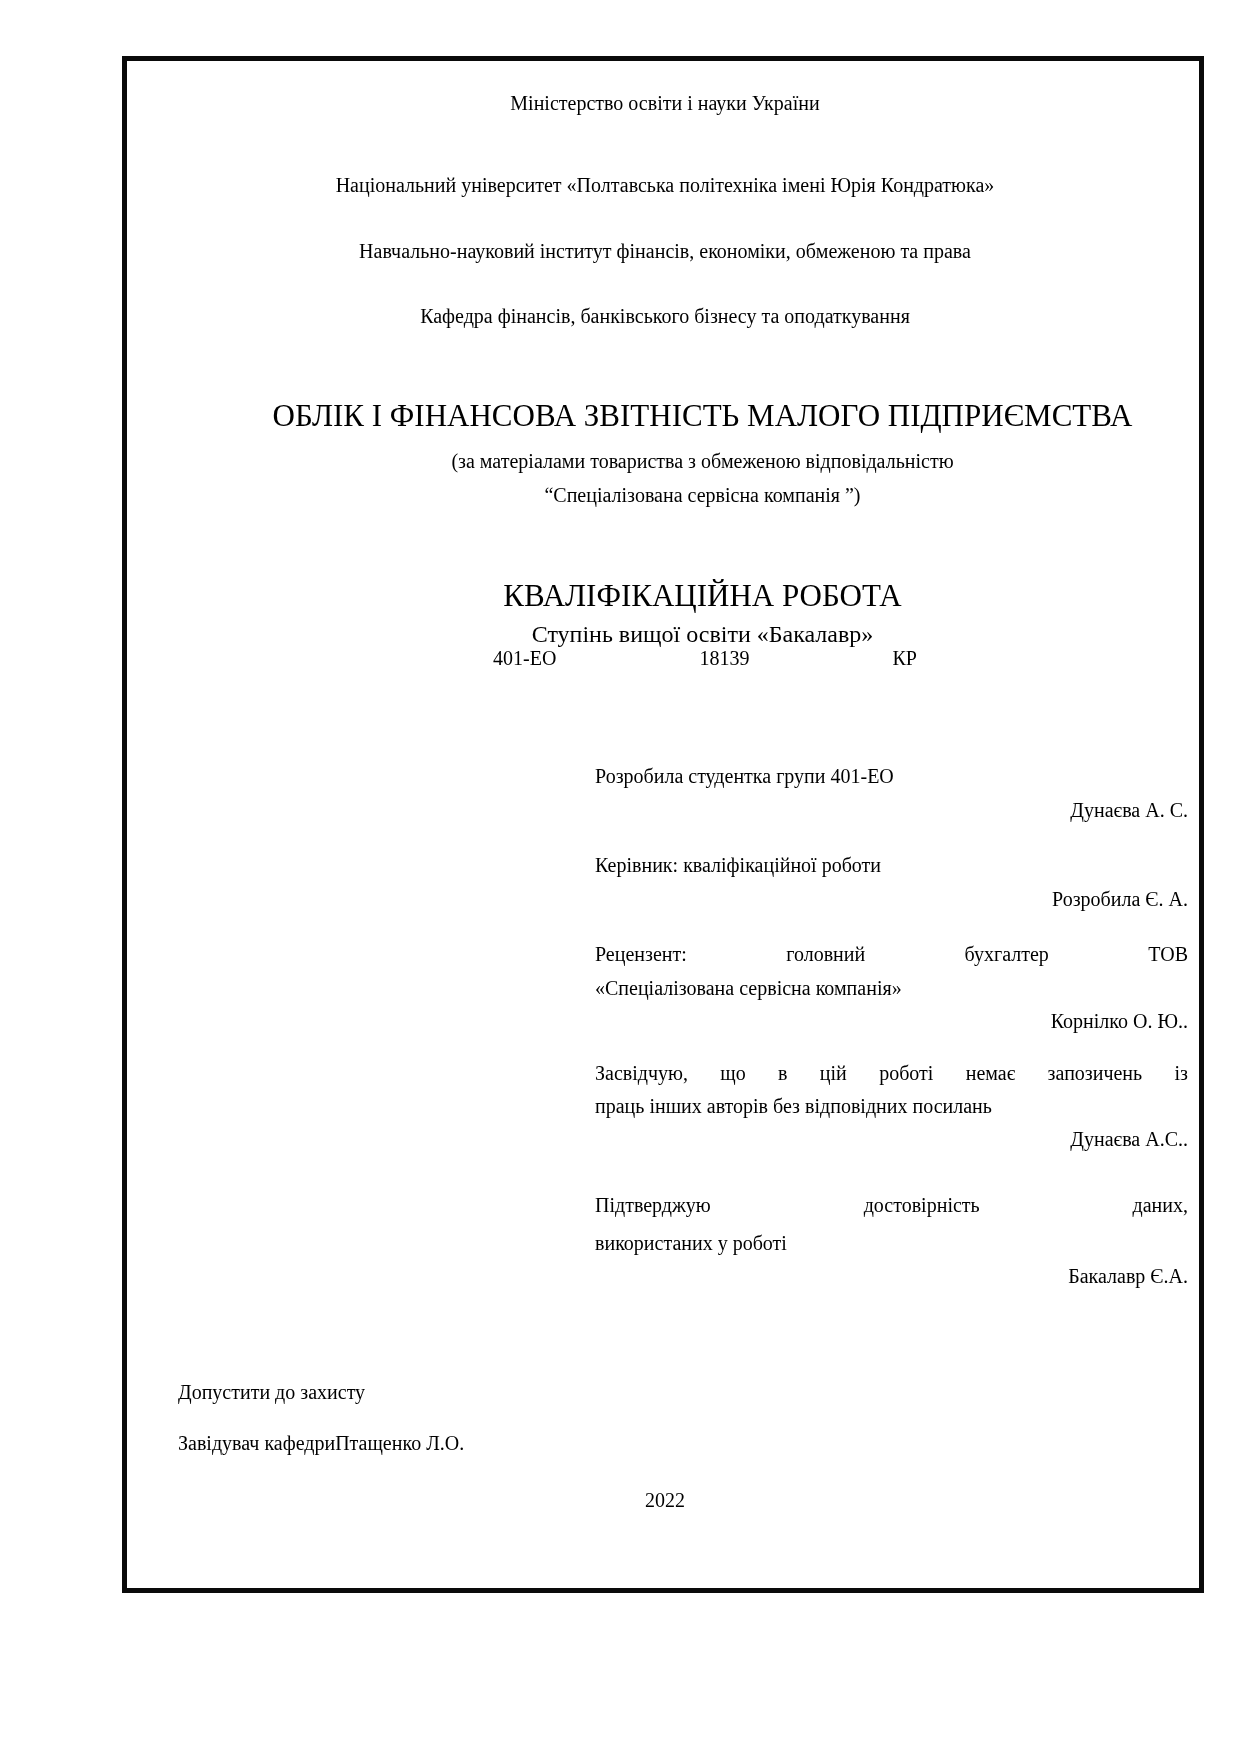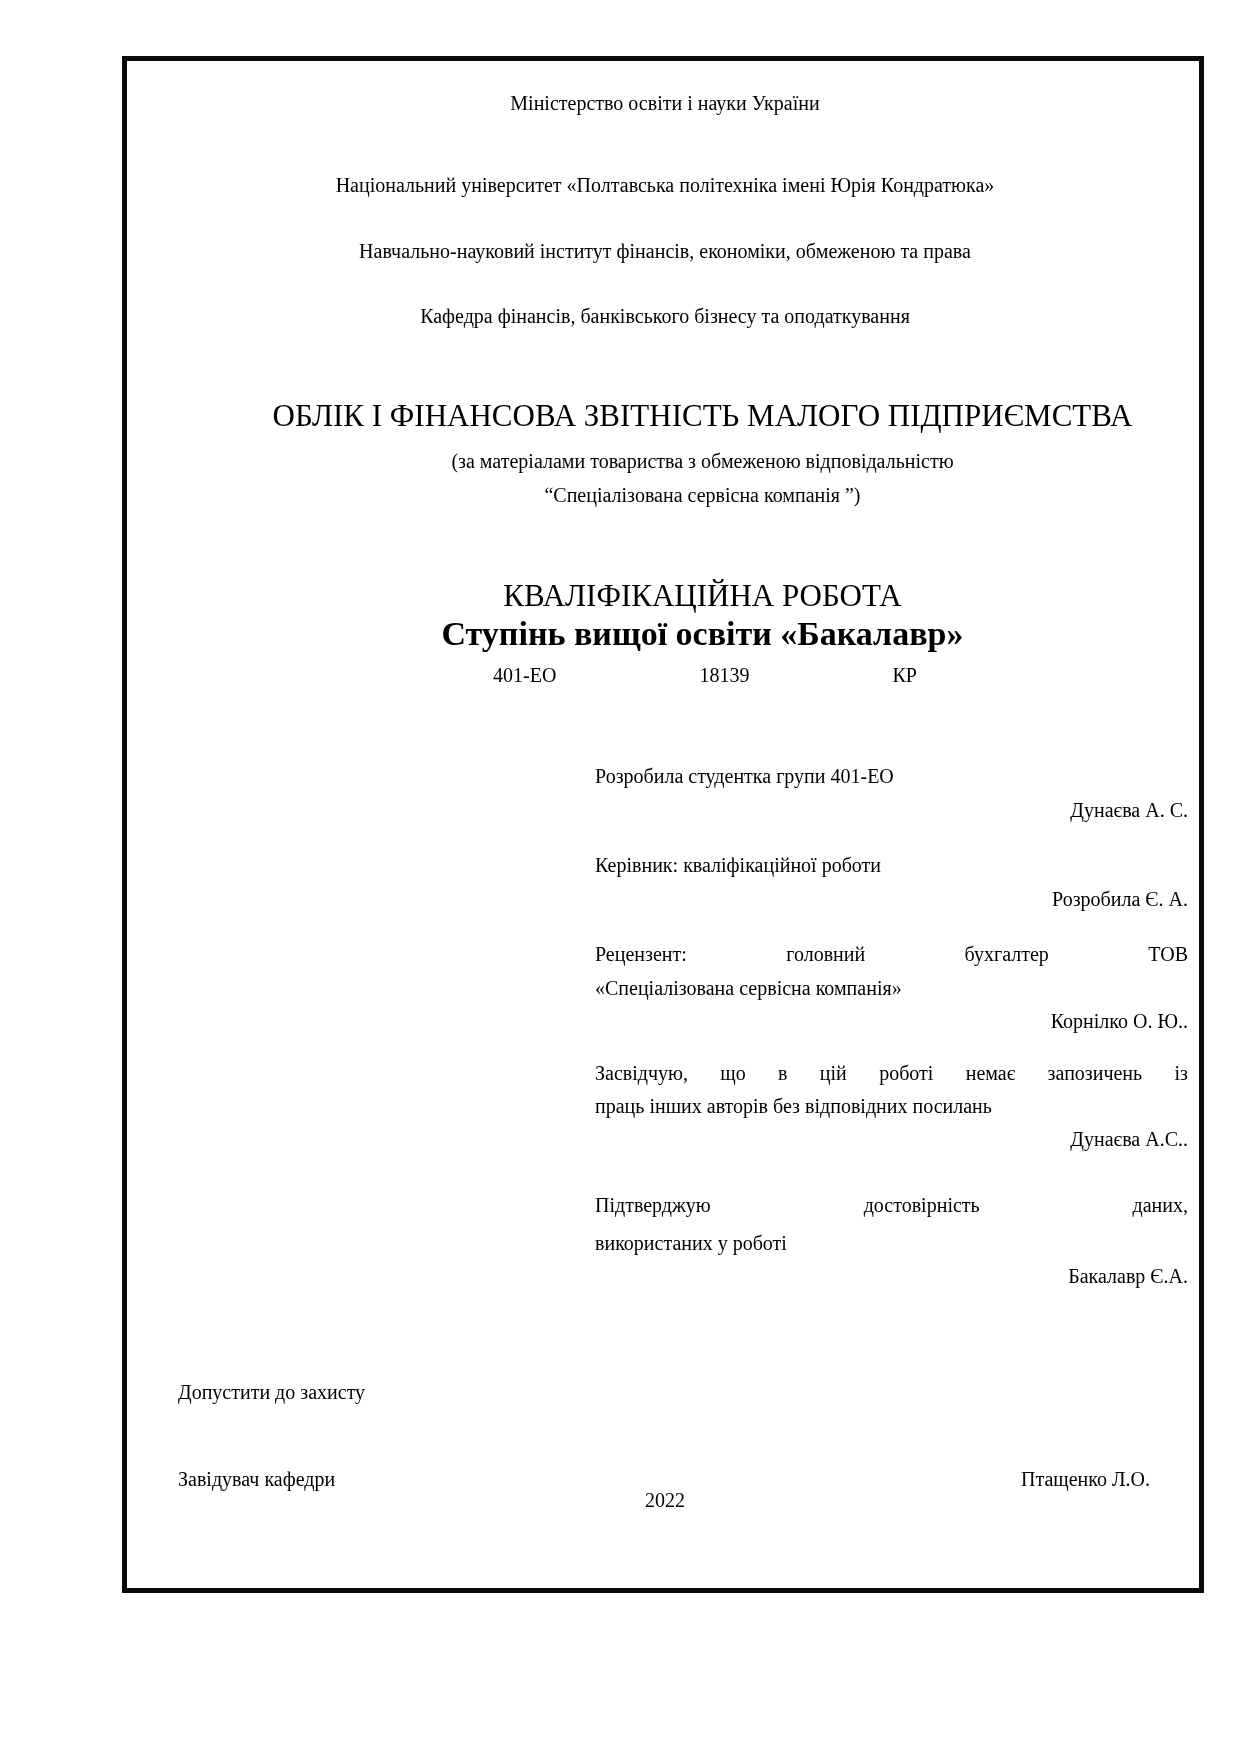--- a/index.html
+++ b/index.html
@@ -19,63 +19,61 @@
     width: 1082px;
     height: 1537px;
     border: 5px solid #0a0a0a;
     box-sizing: border-box;
   }
   .line {
     position: absolute;
     white-space: nowrap;
   }
   .t29  { font-size: 20px; line-height: 34px; }
-  .t30  { font-size: 34px; line-height: 34px; font-weight: bold; }
+  .t30  { font-size: 24px; line-height: 34px; }
   .t31b { font-size: 31px; line-height: 38px; font-weight: normal; }
   .center-zone { left: 150px; width: 1030px; text-align: center; }
   .mid-zone    { left: 210px; width: 985px;  text-align: center; }
   .right-zone  { left: 595px; width: 593px; }
   .align-right { text-align: right; }
   .jline {
     white-space: normal;
     text-align: justify;
     text-align-last: justify;
   }
   .group-row {
     left: 493px;
     width: 424px;
     display: flex;
     justify-content: space-between;
   }
   .head-row {
     left: 178px;
     width: 972px;
     display: flex;
-    justify-content: space-between;
-    margin-top: 36px;
   }
 </style>
 </head>
 <body>
 
 <div class="page">
   <div class="frame"></div>
 
   <div class="line center-zone t29" style="top:86px">Міністерство освіти і науки України</div>
   <div class="line center-zone t29" style="top:168px">Національний університет «Полтавська політехніка імені Юрія Кондратюка»</div>
   <div class="line center-zone t29" style="top:234px">Навчально-науковий інститут фінансів, економіки, обмеженою та права</div>
   <div class="line center-zone t29" style="top:299px">Кафедра фінансів, банківського бізнесу та оподаткування</div>
 
   <div class="line mid-zone t31b" style="top:397px">ОБЛІК І ФІНАНСОВА ЗВІТНІСТЬ МАЛОГО ПІДПРИЄМСТВА</div>
   <div class="line mid-zone t29" style="top:444px">(за матеріалами товариства з обмеженою відповідальністю</div>
   <div class="line mid-zone t29" style="top:478px">“Спеціалізована сервісна компанія ”)</div>
 
   <div class="line mid-zone t31b" style="top:577px">КВАЛІФІКАЦІЙНА РОБОТА</div>
   <div class="line mid-zone t30" style="top:617px">Ступінь вищої освіти «Бакалавр»</div>
-  <div class="line group-row t29" style="top:658px">
+  <div class="line group-row t29" style="top:641px">
     <span>401-ЕО</span>
     <span>18139</span>
     <span>КР</span>
   </div>
 
   <div class="line right-zone t29" style="top:759px">Розробила студентка групи 401-ЕО</div>
   <div class="line right-zone t29 align-right" style="top:793px">Дунаєва А. С.</div>
 
   <div class="line right-zone t29" style="top:848px">Керівник: кваліфікаційної роботи</div>
   <div class="line right-zone t29 align-right" style="top:882px">Розробила Є. А.</div>

